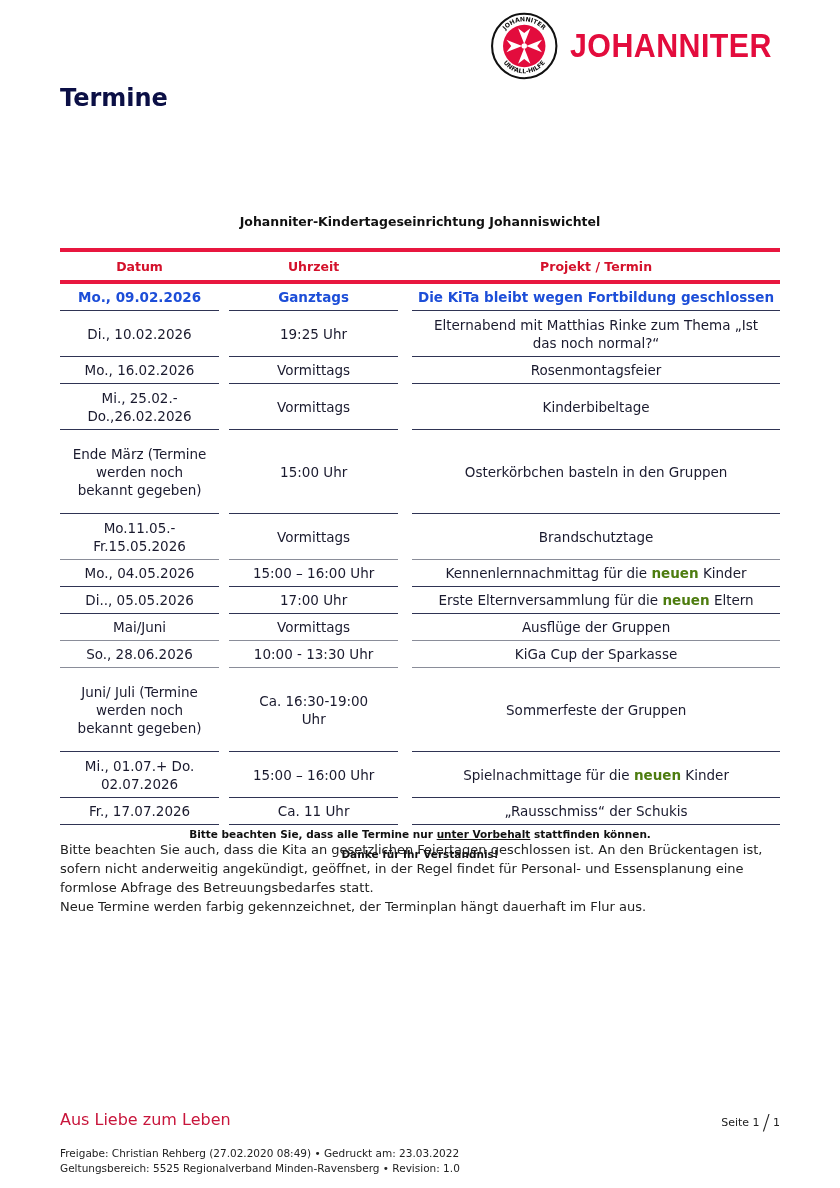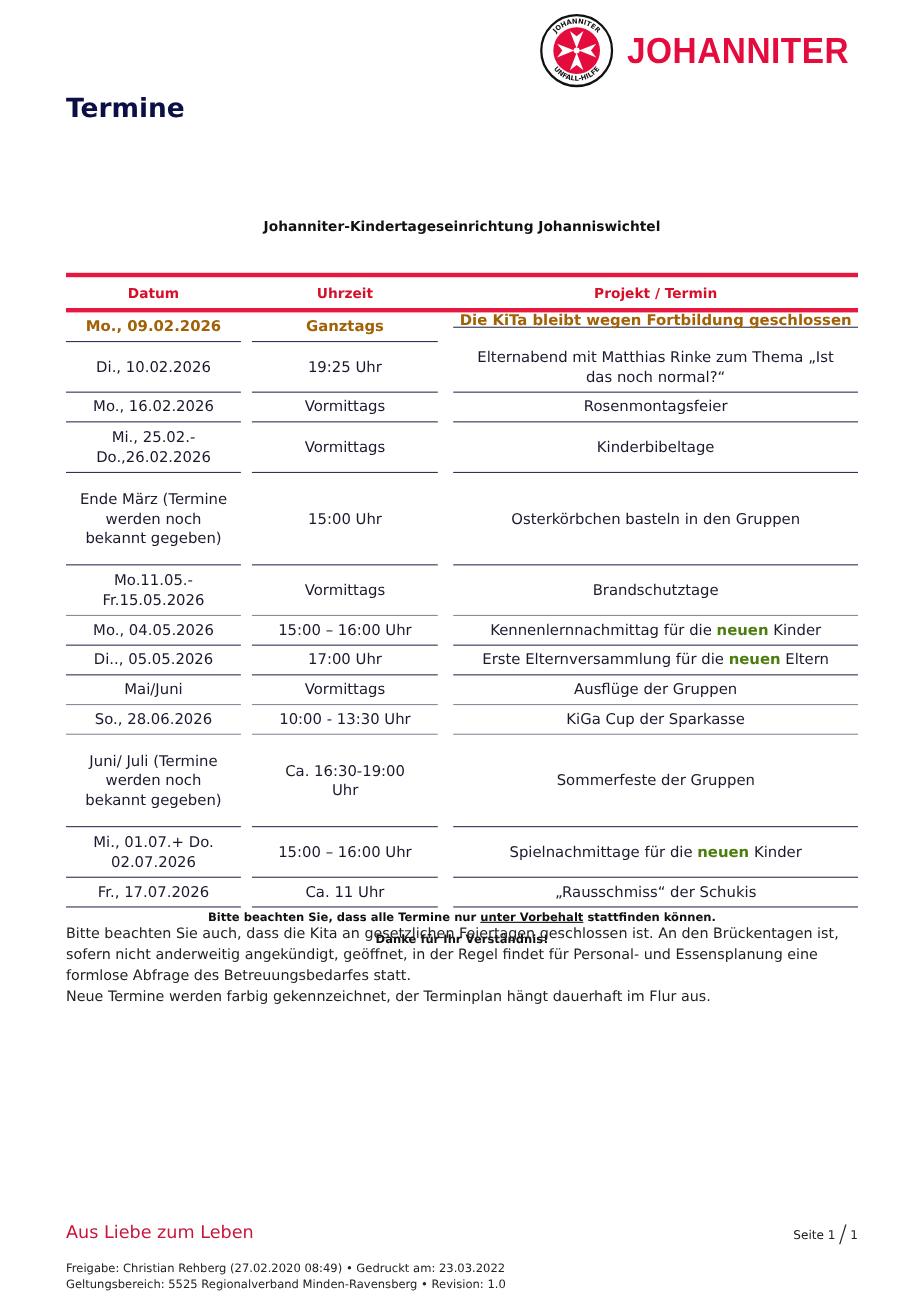--- a/index.html
+++ b/index.html
@@ -3,31 +3,31 @@
 <meta charset="utf-8">
 <style>
   html, body { margin: 0; padding: 0; background: #ffffff; }
   body { width: 840px; height: 1188px; position: relative; overflow: hidden;
          font-family: "DejaVu Sans", sans-serif; color: #1a1a2e; }
   .logo { position: absolute; left: 490px; top: 8px; width: 300px; height: 76px; display: flex; align-items: center; }
   .logo-badge { width: 74px; height: 74px; }
   .logo-word { margin-left: 12px; font-family: "Liberation Sans", sans-serif; font-weight: bold;
                font-size: 33px; color: #e30c3d; letter-spacing: 0.5px; transform: scaleX(0.92); transform-origin: left center; }
   .title { position: absolute; left: 60px; top: 84px; font-size: 24px; font-weight: bold; color: #0b0f45; }
-  .subtitle { position: absolute; left: 0; width: 840px; top: 198px; text-align: center; font-size: 12.5px; font-weight: bold; color: #111; }
+  .subtitle { position: absolute; left: 0; width: 840px; top: 214px; text-align: center; font-size: 12.5px; font-weight: bold; color: #111; }
 
   .tbl { position: absolute; left: 60px; top: 248px; width: 720px; border-collapse: separate; border-spacing: 0; }
   .redline { height: 4px; background: #e8173f; }
   .head { display: flex; height: 28px; align-items: center; }
   .head div { text-align: center; font-weight: bold; font-size: 12.5px; color: #d4112b; }
   .c1 { width: 160px; } .c2 { width: 170px; margin-left: 10px; } .c3 { width: 370px; margin-left: 14px; }
   .row { display: flex; align-items: stretch; }
   .cell { display: flex; align-items: center; justify-content: center; text-align: center; font-size: 13.5px;
           line-height: 18px; color: #1a1a2e; padding: 4px 0; border-bottom: 1.5px solid #2f3454; box-sizing: border-box; }
-  .row.first .cell { font-weight: bold; color: #a16207; }
+  .row.first .cell { font-weight: bold; color: #1d4ed8; }
   .row.gray .cell { border-bottom-color: #8a8d99; }
   .cell b { font-weight: bold; color: #4d7c0f; }
   .note { position: absolute; left: 0; width: 840px; text-align: center; font-size: 10.5px; font-weight: bold; color: #111; }
   .note u { text-decoration: underline; }
   .para { position: absolute; left: 60px; top: 840px; width: 730px; font-size: 13px; line-height: 19px; color: #222; }
   .slogan { position: absolute; left: 60px; top: 1110px; font-size: 16px; color: #c8153b; }
   .pagenum { position: absolute; right: 60px; top: 1110px; font-size: 11px; color: #222; display: flex; align-items: center; }
   .pagenum .slash { font-size: 22px; margin: 0 3px; font-weight: 300; }
   .footer { position: absolute; left: 60px; top: 1146px; font-size: 10.5px; line-height: 15px; color: #222; }
 </style>
@@ -61,21 +61,21 @@
   <div class="head">
     <div class="c1">Datum</div>
     <div class="c2">Uhrzeit</div>
     <div class="c3">Projekt / Termin</div>
   </div>
   <div class="redline"></div>
   <div id="rows">
       <div class="row first">
         <div class="cell c1" style="height: 27px;">Mo., 09.02.2026</div>
         <div class="cell c2" style="height: 27px;">Ganztags</div>
-        <div class="cell c3" style="height: 14px;">Die KiTa bleibt wegen Fortbildung geschlossen</div>
+        <div class="cell c3" style="height: 27px;">Die KiTa bleibt wegen Fortbildung geschlossen</div>
       </div>
       <div class="row">
         <div class="cell c1" style="height: 46px;">Di., 10.02.2026</div>
         <div class="cell c2" style="height: 46px;">19:25 Uhr</div>
         <div class="cell c3" style="height: 46px; padding: 4px 20px;">Elternabend mit Matthias Rinke zum Thema „Ist das noch normal?“</div>
       </div>
       <div class="row">
         <div class="cell c1" style="height: 27px;">Mo., 16.02.2026</div>
         <div class="cell c2" style="height: 27px;">Vormittags</div>
         <div class="cell c3" style="height: 27px;">Rosenmontagsfeier</div>

